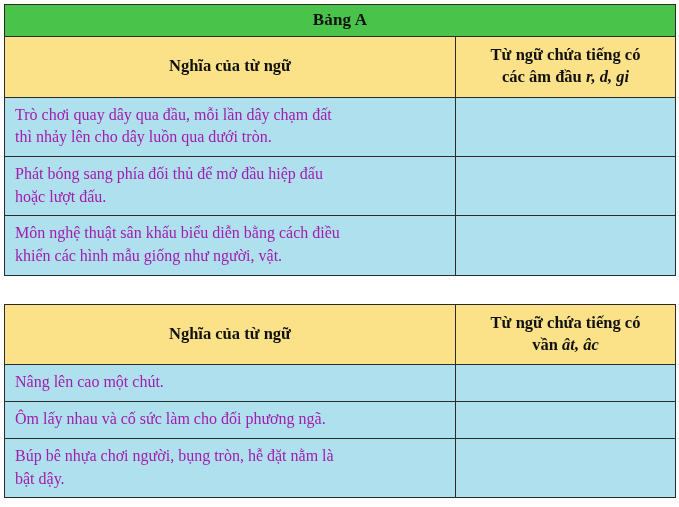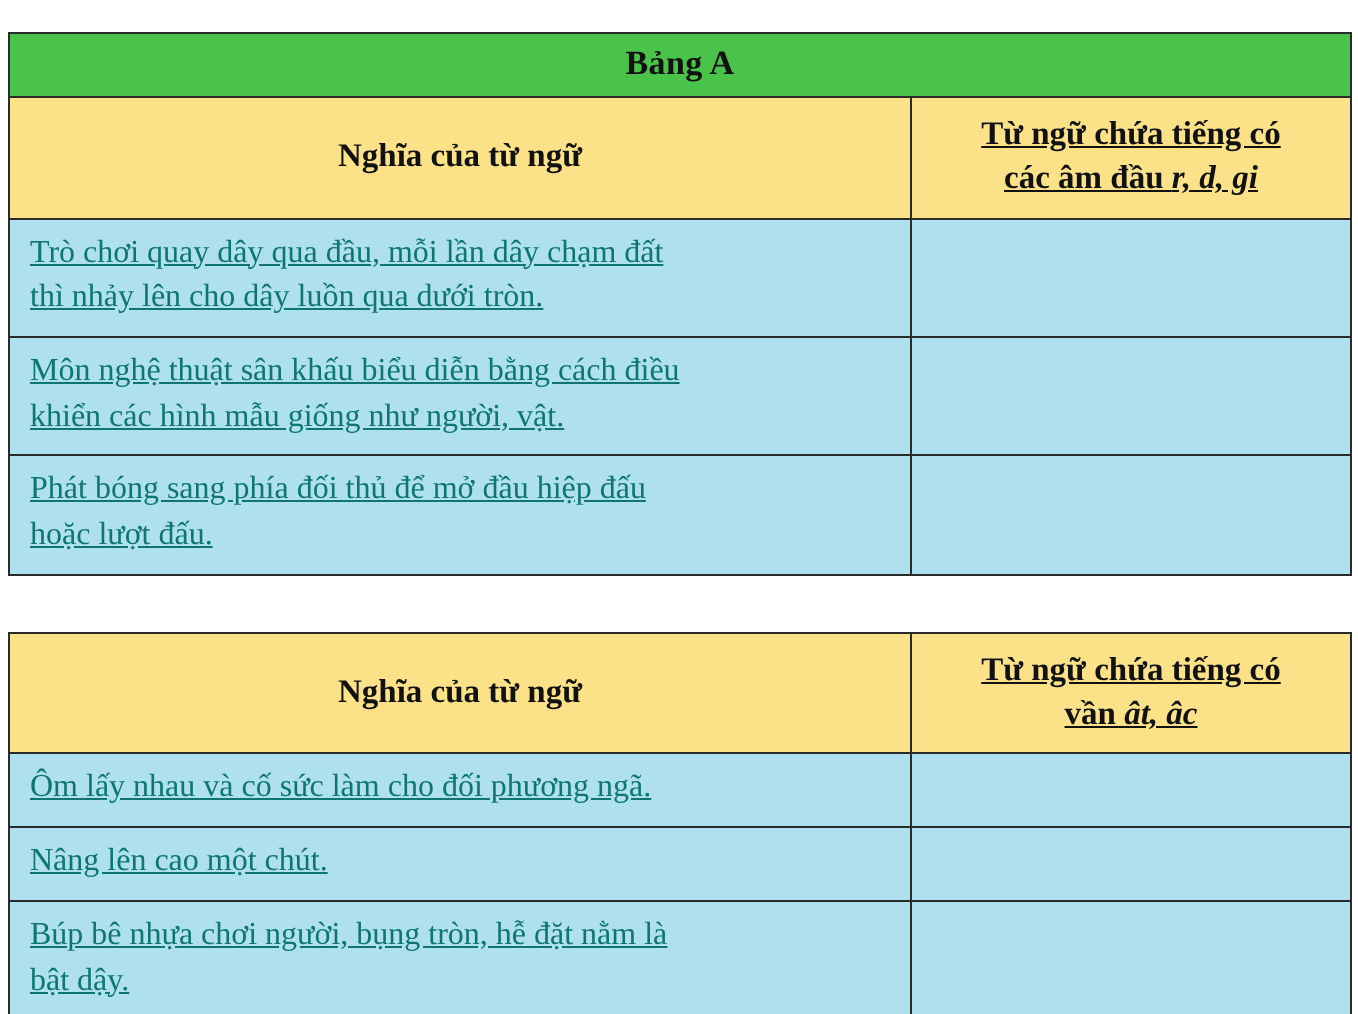--- a/index.html
+++ b/index.html
@@ -11,21 +11,21 @@
     height: 507px;
     background: #ffffff;
     font-family: "Liberation Serif", serif;
     overflow: hidden;
   }
   .page {
     position: relative;
     width: 679px;
     height: 507px;
     box-sizing: border-box;
-    padding: 16px 4px 0 4px;
+    padding: 4px 4px 0 4px;
   }
   table.wb {
     width: 671px;
     border-collapse: collapse;
     table-layout: fixed;
     border: 1px solid #2b2b2b;
   }
   table.wb td {
     border: 1px solid #2b2b2b;
     vertical-align: top;
@@ -46,37 +46,36 @@
     font-weight: bold;
     font-size: 16.5px;
     color: #111111;
     padding: 7px 8px 8px 8px !important;
     line-height: 1.35;
     vertical-align: middle !important;
   }
   .meaning-cell {
     background: #aee0ee;
     font-size: 16px;
-    color: #0f766e;
+    color: #a21caf;
     padding: 6px 8px 7px 10px !important;
     line-height: 1.42;
   }
   .answer-cell {
     background: #aee0ee;
   }
   .gap {
     height: 28px;
   }
   .bold-ital {
     font-style: italic;
     font-weight: bold;
   }
   .nowrapline {
     display: block;
-    text-decoration: underline;
   }
 </style>
 </head>
 <body>
 
 <div class="page">
 
   <table class="wb">
     <colgroup>
       <col style="width:451px">
@@ -95,29 +94,29 @@
       </tr>
       <tr>
         <td class="meaning-cell">
           <span class="nowrapline">Trò chơi quay dây qua đầu, mỗi lần dây chạm đất</span>
           <span class="nowrapline">thì nhảy lên cho dây luồn qua dưới tròn.</span>
         </td>
         <td class="answer-cell"></td>
       </tr>
       <tr>
         <td class="meaning-cell">
-          <span class="nowrapline">Môn nghệ thuật sân khấu biểu diễn bằng cách điều</span>
-          <span class="nowrapline">khiển các hình mẫu giống như người, vật.</span>
+          <span class="nowrapline">Phát bóng sang phía đối thủ để mở đầu hiệp đấu</span>
+          <span class="nowrapline">hoặc lượt đấu.</span>
         </td>
         <td class="answer-cell"></td>
       </tr>
       <tr>
         <td class="meaning-cell">
-          <span class="nowrapline">Phát bóng sang phía đối thủ để mở đầu hiệp đấu</span>
-          <span class="nowrapline">hoặc lượt đấu.</span>
+          <span class="nowrapline">Môn nghệ thuật sân khấu biểu diễn bằng cách điều</span>
+          <span class="nowrapline">khiển các hình mẫu giống như người, vật.</span>
         </td>
         <td class="answer-cell"></td>
       </tr>
     </tbody>
   </table>
 
   <div class="gap"></div>
 
   <table class="wb">
     <colgroup>
@@ -127,27 +126,27 @@
     <tbody>
       <tr>
         <td class="head-cell">Nghĩa của từ ngữ</td>
         <td class="head-cell">
           <span class="nowrapline">Từ ngữ chứa tiếng có</span>
           <span class="nowrapline"><span>vần </span><span class="bold-ital">ât, âc</span></span>
         </td>
       </tr>
       <tr>
         <td class="meaning-cell">
-          <span class="nowrapline">Ôm lấy nhau và cố sức làm cho đối phương ngã.</span>
+          <span class="nowrapline">Nâng lên cao một chút.</span>
         </td>
         <td class="answer-cell"></td>
       </tr>
       <tr>
         <td class="meaning-cell">
-          <span class="nowrapline">Nâng lên cao một chút.</span>
+          <span class="nowrapline">Ôm lấy nhau và cố sức làm cho đối phương ngã.</span>
         </td>
         <td class="answer-cell"></td>
       </tr>
       <tr>
         <td class="meaning-cell">
           <span class="nowrapline">Búp bê nhựa chơi người, bụng tròn, hễ đặt nằm là</span>
           <span class="nowrapline">bật dậy.</span>
         </td>
         <td class="answer-cell"></td>
       </tr>

